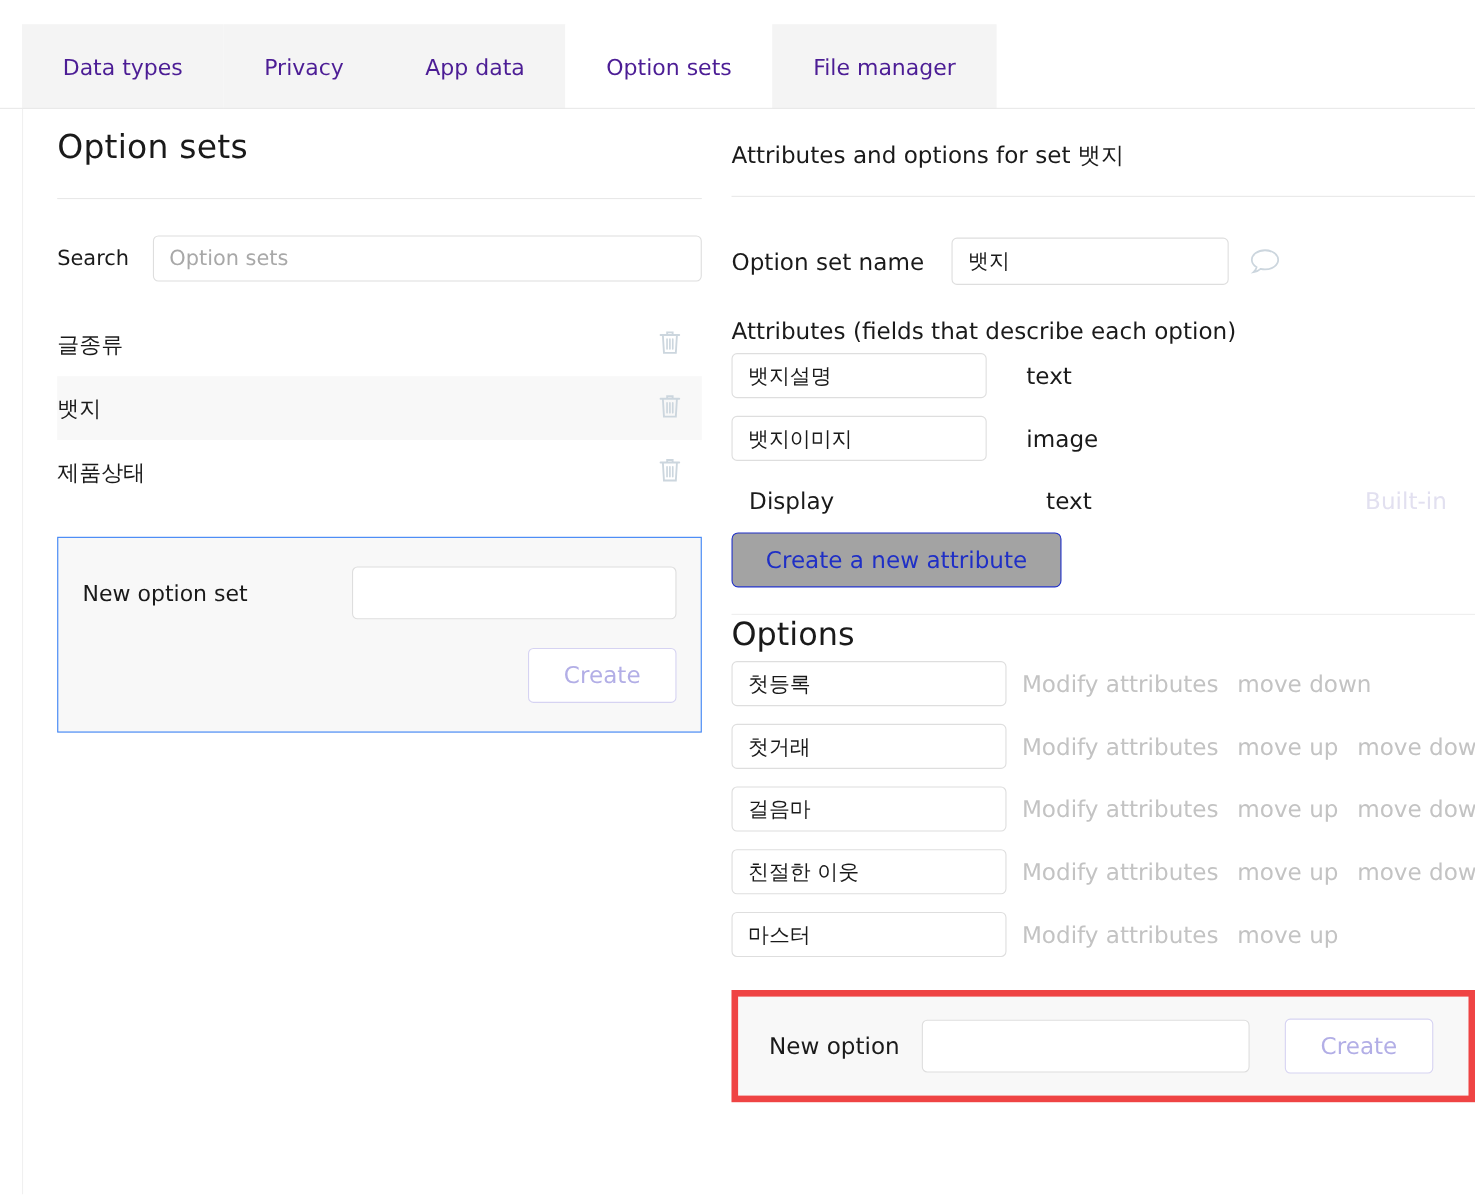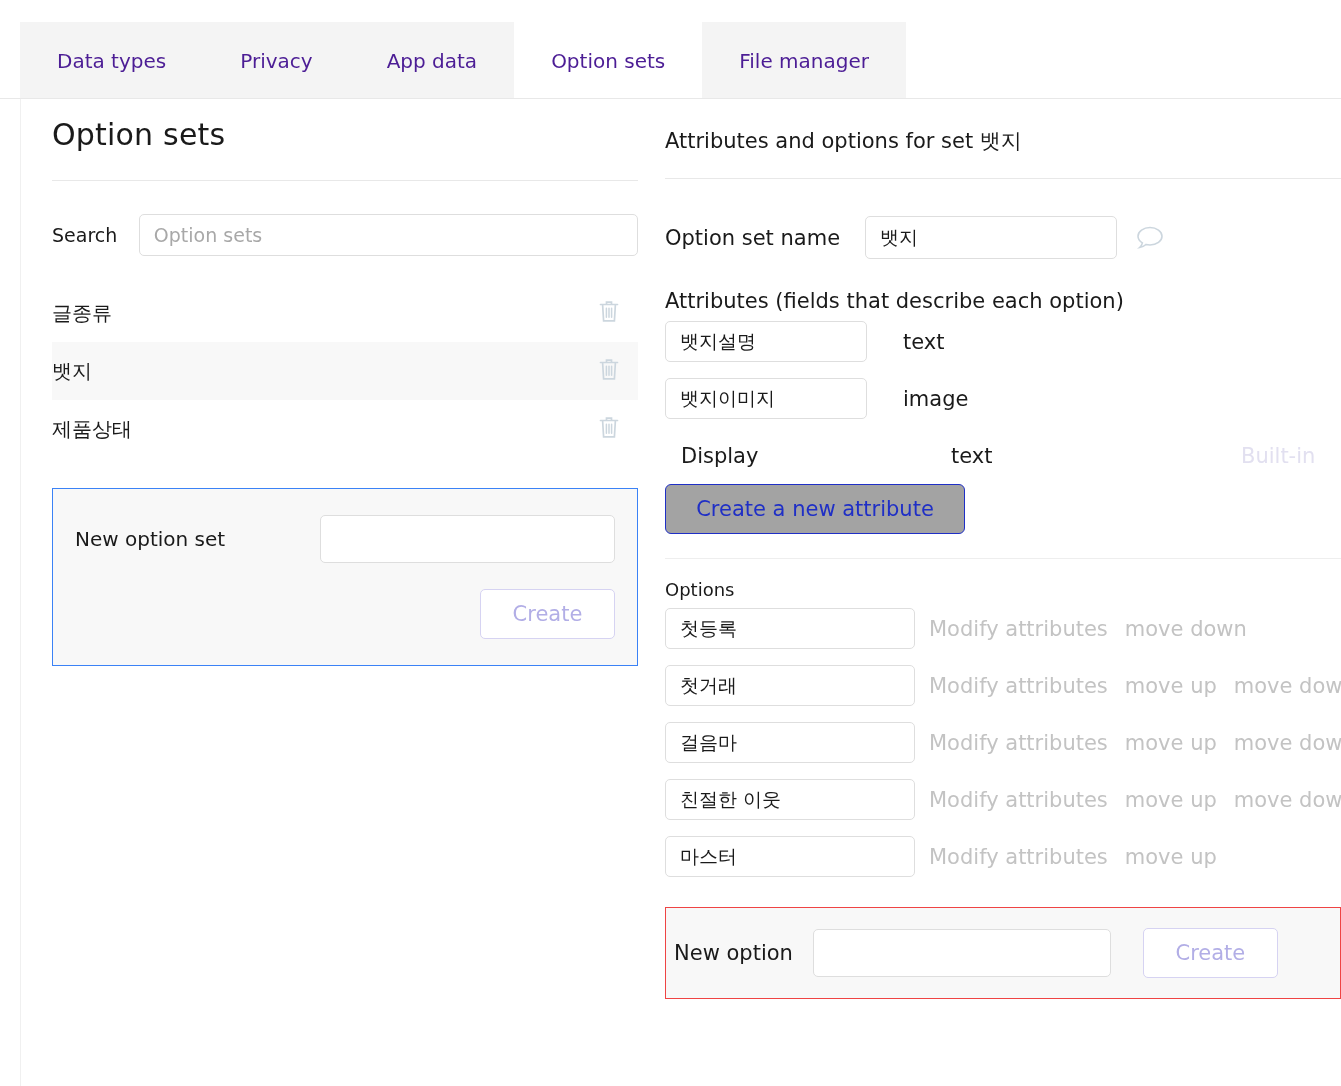--- a/index.html
+++ b/index.html
@@ -110,53 +110,53 @@
   .field-row { display: flex; align-items: center; margin-top: 37px; }
   .field-label { font-size: 21px; color: #1a1a1a; width: 200px; }
   .osname-input { width: 252px; height: 43px; }
   .bubble { width: 30px; height: 28px; margin-left: 18px; flex: none; }
 
   .section-head { font-size: 21px; color: #1a1a1a; margin-top: 30px; }
 
   .attr-row {
     display: flex; align-items: center; height: 57px;
   }
-  .attr-input { width: 202px; height: 41px; }
+  .attr-input { width: 232px; height: 41px; }
   .attr-type {
     font-size: 21px; color: #1a1a1a; margin-left: 36px; width: 290px;
   }
   .attr-static-name {
     font-size: 21px; color: #1a1a1a; width: 250px; padding-left: 16px;
   }
   .attr-builtin {
     font-size: 21px; color: #e2e0f0; white-space: nowrap;
   }
 
   .create-attr-btn {
     margin-top: 0;
     width: 300px; height: 50px;
     border: 1px solid #1f2fc6; border-radius: 6px;
     background: #a3a3a3; color: #1f2fc6;
     font-size: 21px; cursor: pointer;
     font-family: "DejaVu Sans", "Liberation Sans", sans-serif;
   }
   .rule2 { height: 1px; background: #eeeeee; margin-top: 24px; width: 676px; }
-  .options-head { font-size: 18px; color: #1a1a1a; margin-top: 20px; }
+  .options-head { font-size: 29px; color: #1a1a1a; }
 
   .opt-row { display: flex; align-items: center; height: 57px; }
   .opt-input { width: 250px; height: 41px; }
   .opt-actions { margin-left: 14px; display: flex; gap: 17px; white-space: nowrap; }
   .opt-link {
     font-size: 21px; color: #c3c3c3; cursor: pointer; white-space: nowrap;
   }
 
   .newopt {
     margin-top: 22px;
-    border: 1px solid #ef4444; background: #f8f8f8;
-    padding: 20px 8px; width: 676px;
+    border: 6px solid #ef4444; background: #f8f8f8;
+    padding: 20px 28px; width: 676px;
     display: flex; align-items: center;
   }
   .newopt-label { font-size: 21px; color: #1a1a1a; margin-right: 20px; }
   .newopt-input { width: 298px; height: 48px; }
   .newopt-btn { margin-left: 32px; }
 </style>
 </head>
 <body>
 
 <div class="tabbar">

